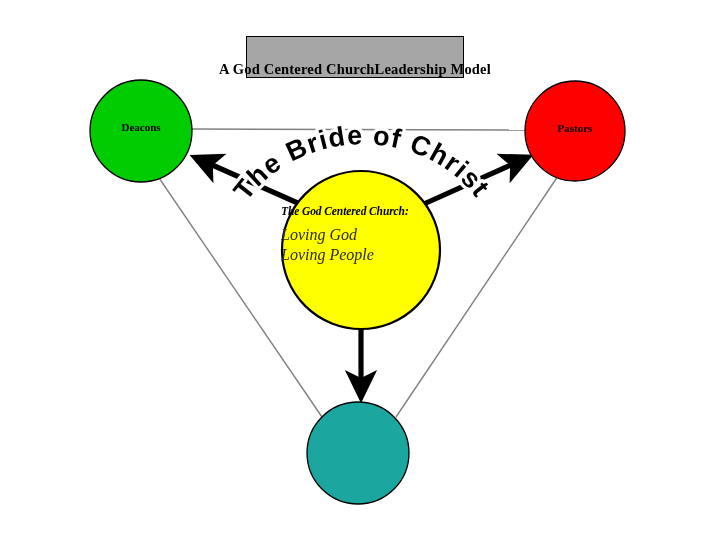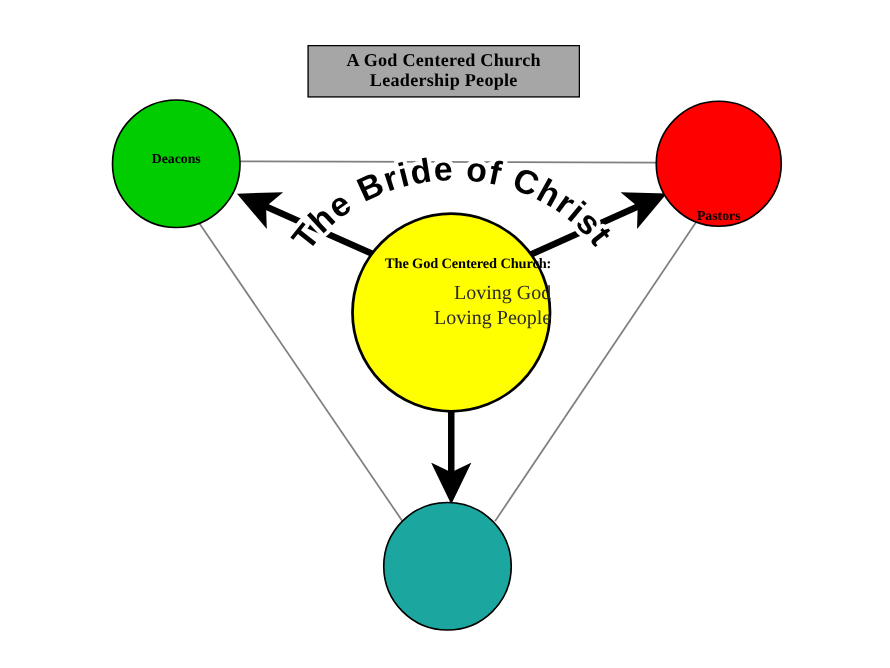--- a/index.html
+++ b/index.html
@@ -34,22 +34,22 @@
   .title-box {
     position: absolute;
     left: 246px;
     top: 36px;
     width: 218px;
     height: 42px;
     background: #a6a6a6;
     border: 1px solid #000000;
     box-sizing: border-box;
     display: flex;
-    flex-direction: column;
-    align-items: center;
+    flex-direction: row;
+    align-items: flex-end;
     justify-content: center;
     line-height: 1.12;
   }
   .title-line {
     font-family: "Liberation Serif", serif;
     font-weight: bold;
     font-size: 14.5px;
     color: #000000;
     letter-spacing: 0.2px;
     white-space: nowrap;
@@ -67,35 +67,35 @@
     left: 91px;
     top: 121px;
     width: 100px;
     font-size: 11px;
   }
   .node-label.pastors {
     left: 525px;
     top: 122px;
     width: 100px;
     font-size: 11px;
-    margin-top: 45px;
   }
   .node-label.ministry {
     left: 303px;
     top: 443px;
     width: 110px;
     font-size: 12px;
   }
   .center-text {
     position: absolute;
     left: 281px;
     top: 205px;
     width: 160px;
-    text-align: right;
+    text-align: left;
     pointer-events: none;
+    font-style: italic;
   }
   .center-heading {
     font-family: "Liberation Serif", serif;
     font-weight: bold;
     font-size: 11.5px;
     color: #000000;
     white-space: nowrap;
     letter-spacing: -0.1px;
   }
   .center-sub {
@@ -145,21 +145,21 @@
         <textPath href="#archPath" startOffset="50%" text-anchor="middle">The Bride of Christ</textPath>
       </text>
       <text font-family="'Liberation Sans', sans-serif" font-weight="bold" font-size="27" fill="#000000" letter-spacing="1.2">
         <textPath href="#archPath" startOffset="50%" text-anchor="middle">The Bride of Christ</textPath>
       </text>
     </g>
   </svg>
 
   <div class="title-box">
     <div class="title-line">A God Centered Church</div>
-    <div class="title-line">Leadership People</div>
+    <div class="title-line">Leadership Model</div>
   </div>
 
   <div class="node-label deacons">Deacons</div>
   <div class="node-label pastors">Pastors</div>
 
   <div class="center-text">
     <div class="center-heading">The God Centered Church:</div>
     <div class="center-sub">
       <div>Loving God</div>
       <div>Loving People</div>

